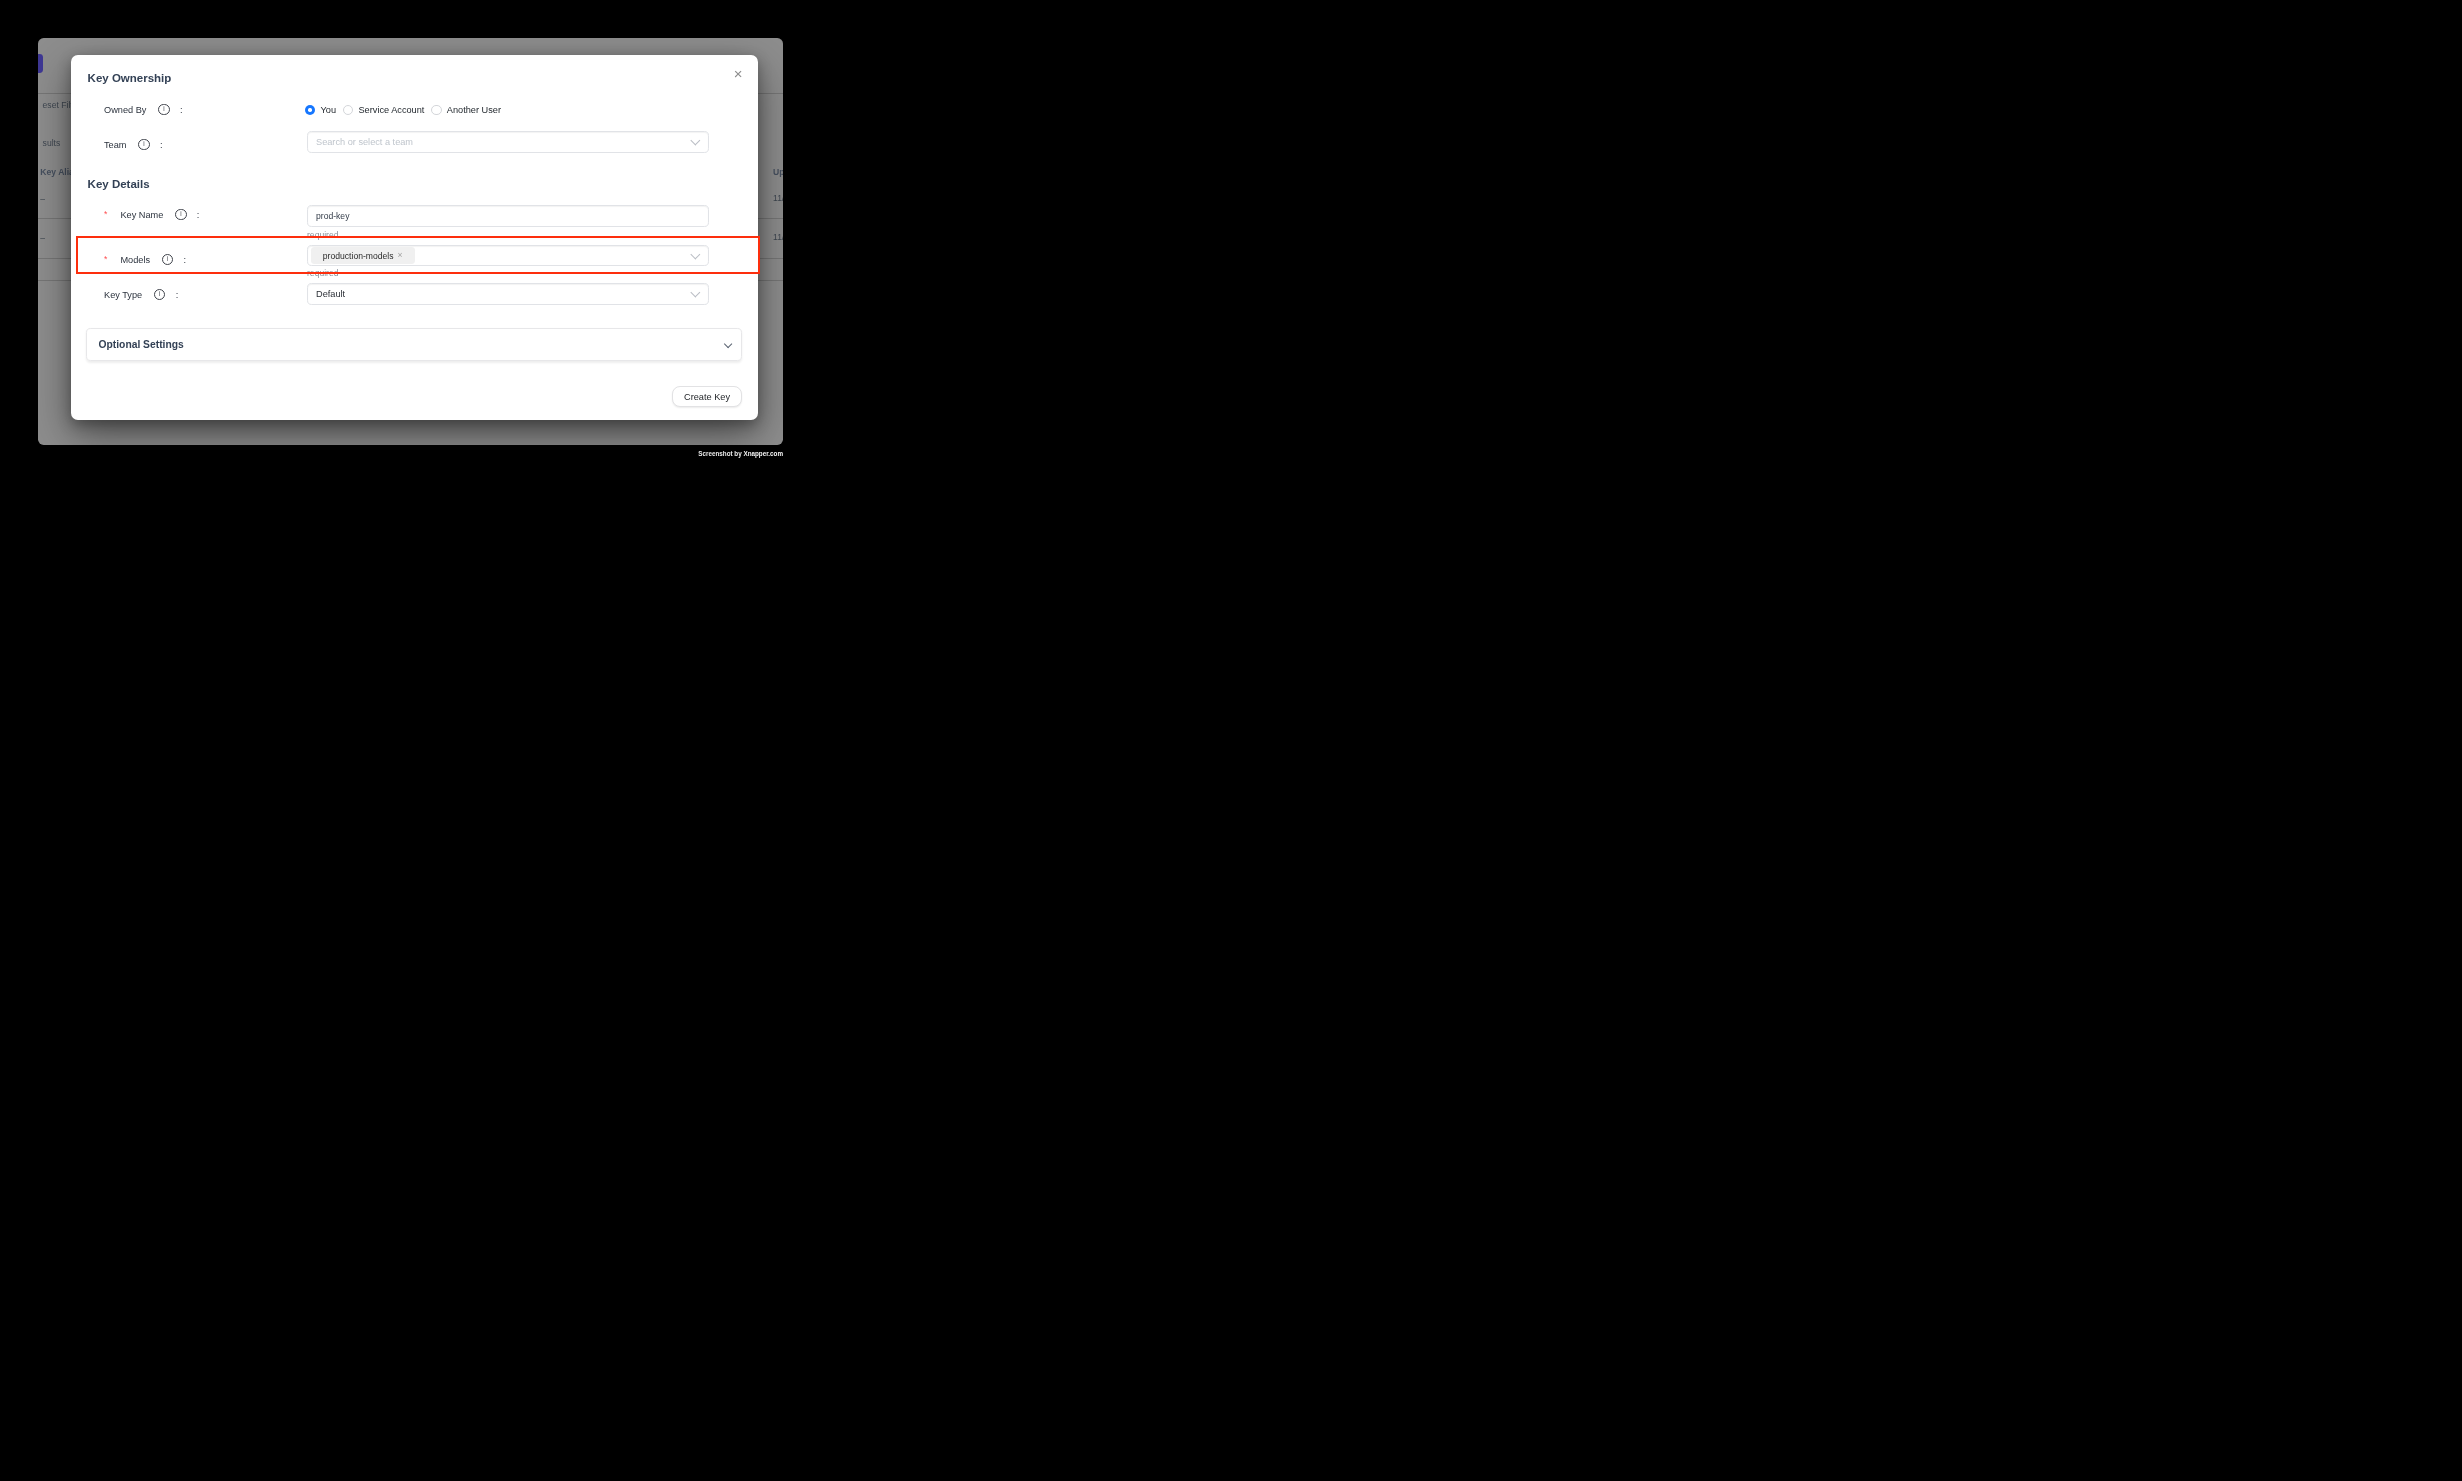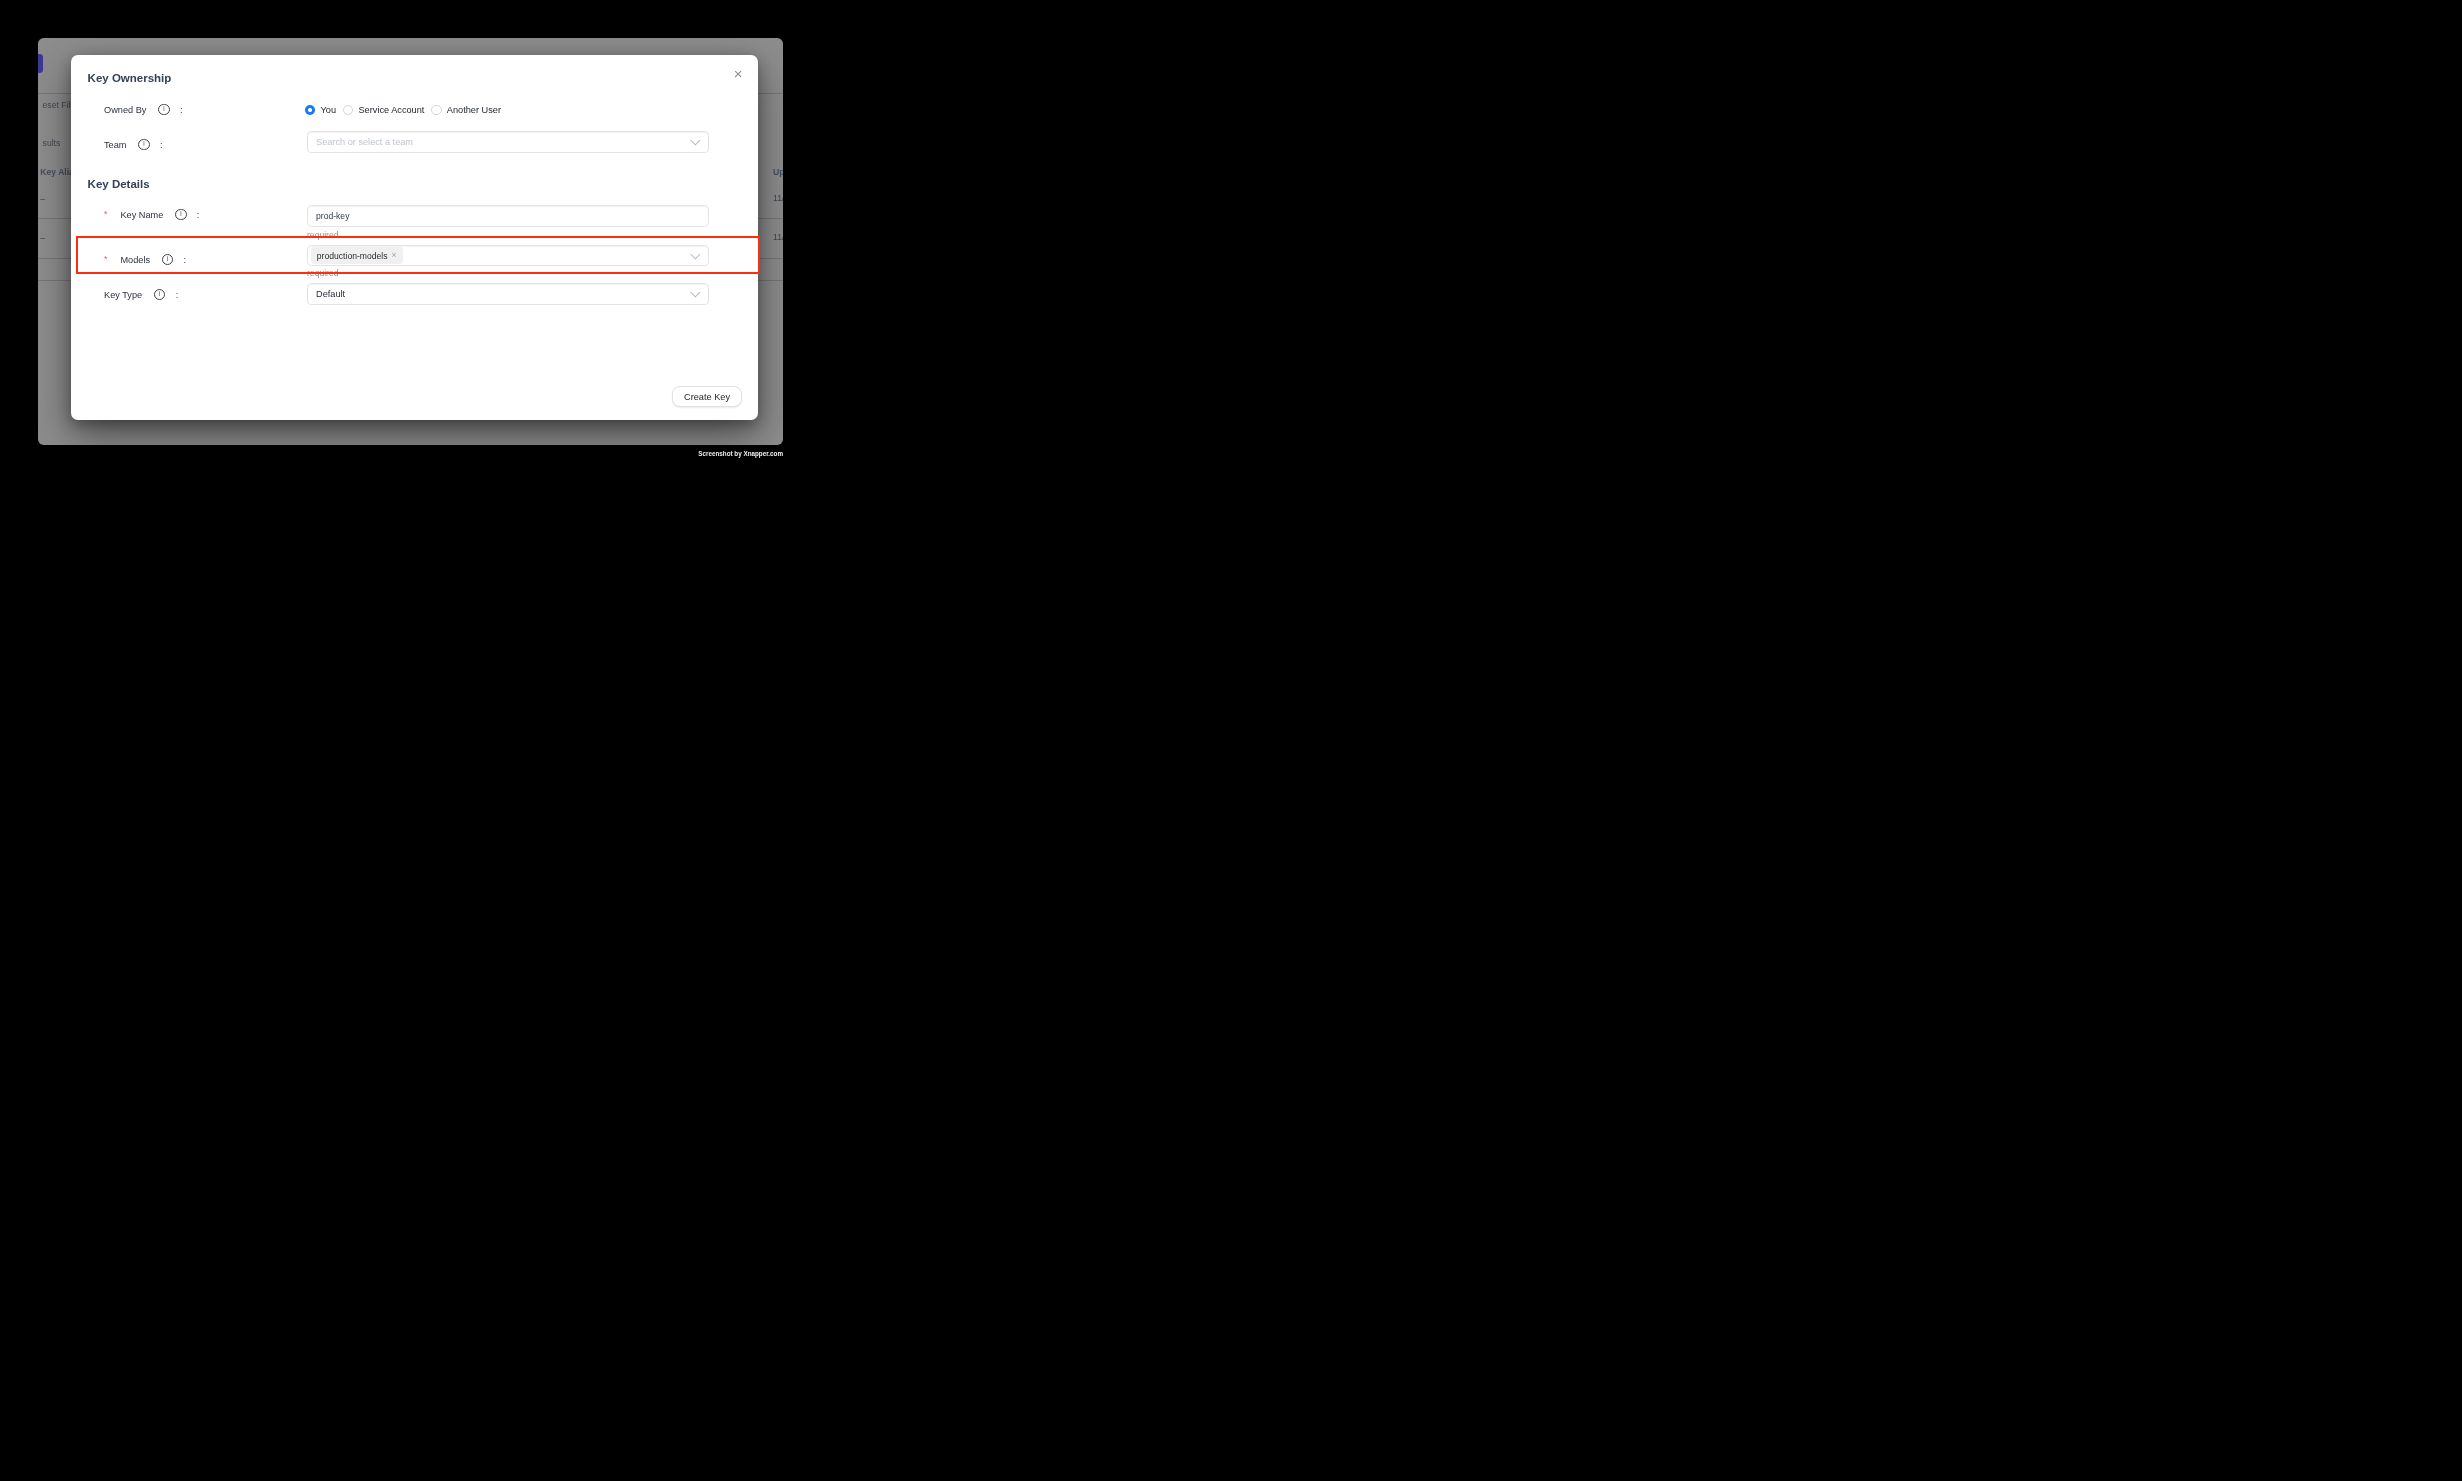--- a/index.html
+++ b/index.html
@@ -45,21 +45,21 @@
   
   .fld{position:absolute;left:236px;width:402px;height:22px;background:#fff;
        border:0.6px solid #e1e3e7;border-radius:4.6px;box-sizing:border-box;display:flex;
        align-items:center;padding:0 8px;box-shadow:inset 0 0.9px 1.1px rgba(0,0,0,0.05);}
   .fld .ph{color:#bfc5cc;font-size:9.2px;}
   .fld .val{color:#333c49;font-size:8.6px;}
   .chev{position:absolute;right:9.2px;top:50%;width:5.7px;height:5.7px;margin-top:-4.6px;
         border-right:0.9px solid #b9bdc4;border-bottom:0.9px solid #b9bdc4;
         transform:rotate(45deg);}
   .tag{display:inline-flex;align-items:center;gap:4px;background:#f0f0f0;border-radius:3.4px;
-       height:17px;padding:0 6px;margin-left:-5.2px;}
+       height:17px;padding:0 12px;margin-left:-5.2px;}
   .tag .tag-txt{font-size:8.6px;color:#2b2b2b;}
   .tag .tag-x{color:#a3a3a3;font-size:8.6px;cursor:pointer;line-height:1;}
   .validation{position:absolute;left:236px;font-size:8.6px;color:#8b929c;}
 
   
   .opt-panel{position:absolute;left:15px;top:273px;width:656px;height:33px;
              border:0.6px solid #e7e7e9;border-radius:4.6px;box-sizing:border-box;
              box-shadow:0 1.1px 2.3px rgba(0,0,0,.07);display:flex;align-items:center;
              padding:0 11.5px;cursor:pointer;}
   .opt-panel .opt-txt{font-size:10.3px;font-weight:600;color:#334155;}
@@ -169,20 +169,24 @@
     <div class="field-label" style="top:234px;">
       <span>Key Type</span>
         <span class="info-ic">i</span>
         <span class="colon">:</span>
     </div>
     <div class="fld" style="top:228px;">
       <span class="val" style="font-size:9.2px;color:#2b2f36;">Default</span>
       <span class="chev"></span>
     </div>
 
+    <div class="opt-panel">
+      <span class="opt-txt">Optional Settings</span>
+      <span class="opt-chev"></span>
+    </div>
 
     <div class="create-btn">Create Key</div>
   </div>
 
   <div class="red-annotation"></div>
 
   <div class="watermark">Screenshot by Xnapper.com</div>
 
 </div>
 

